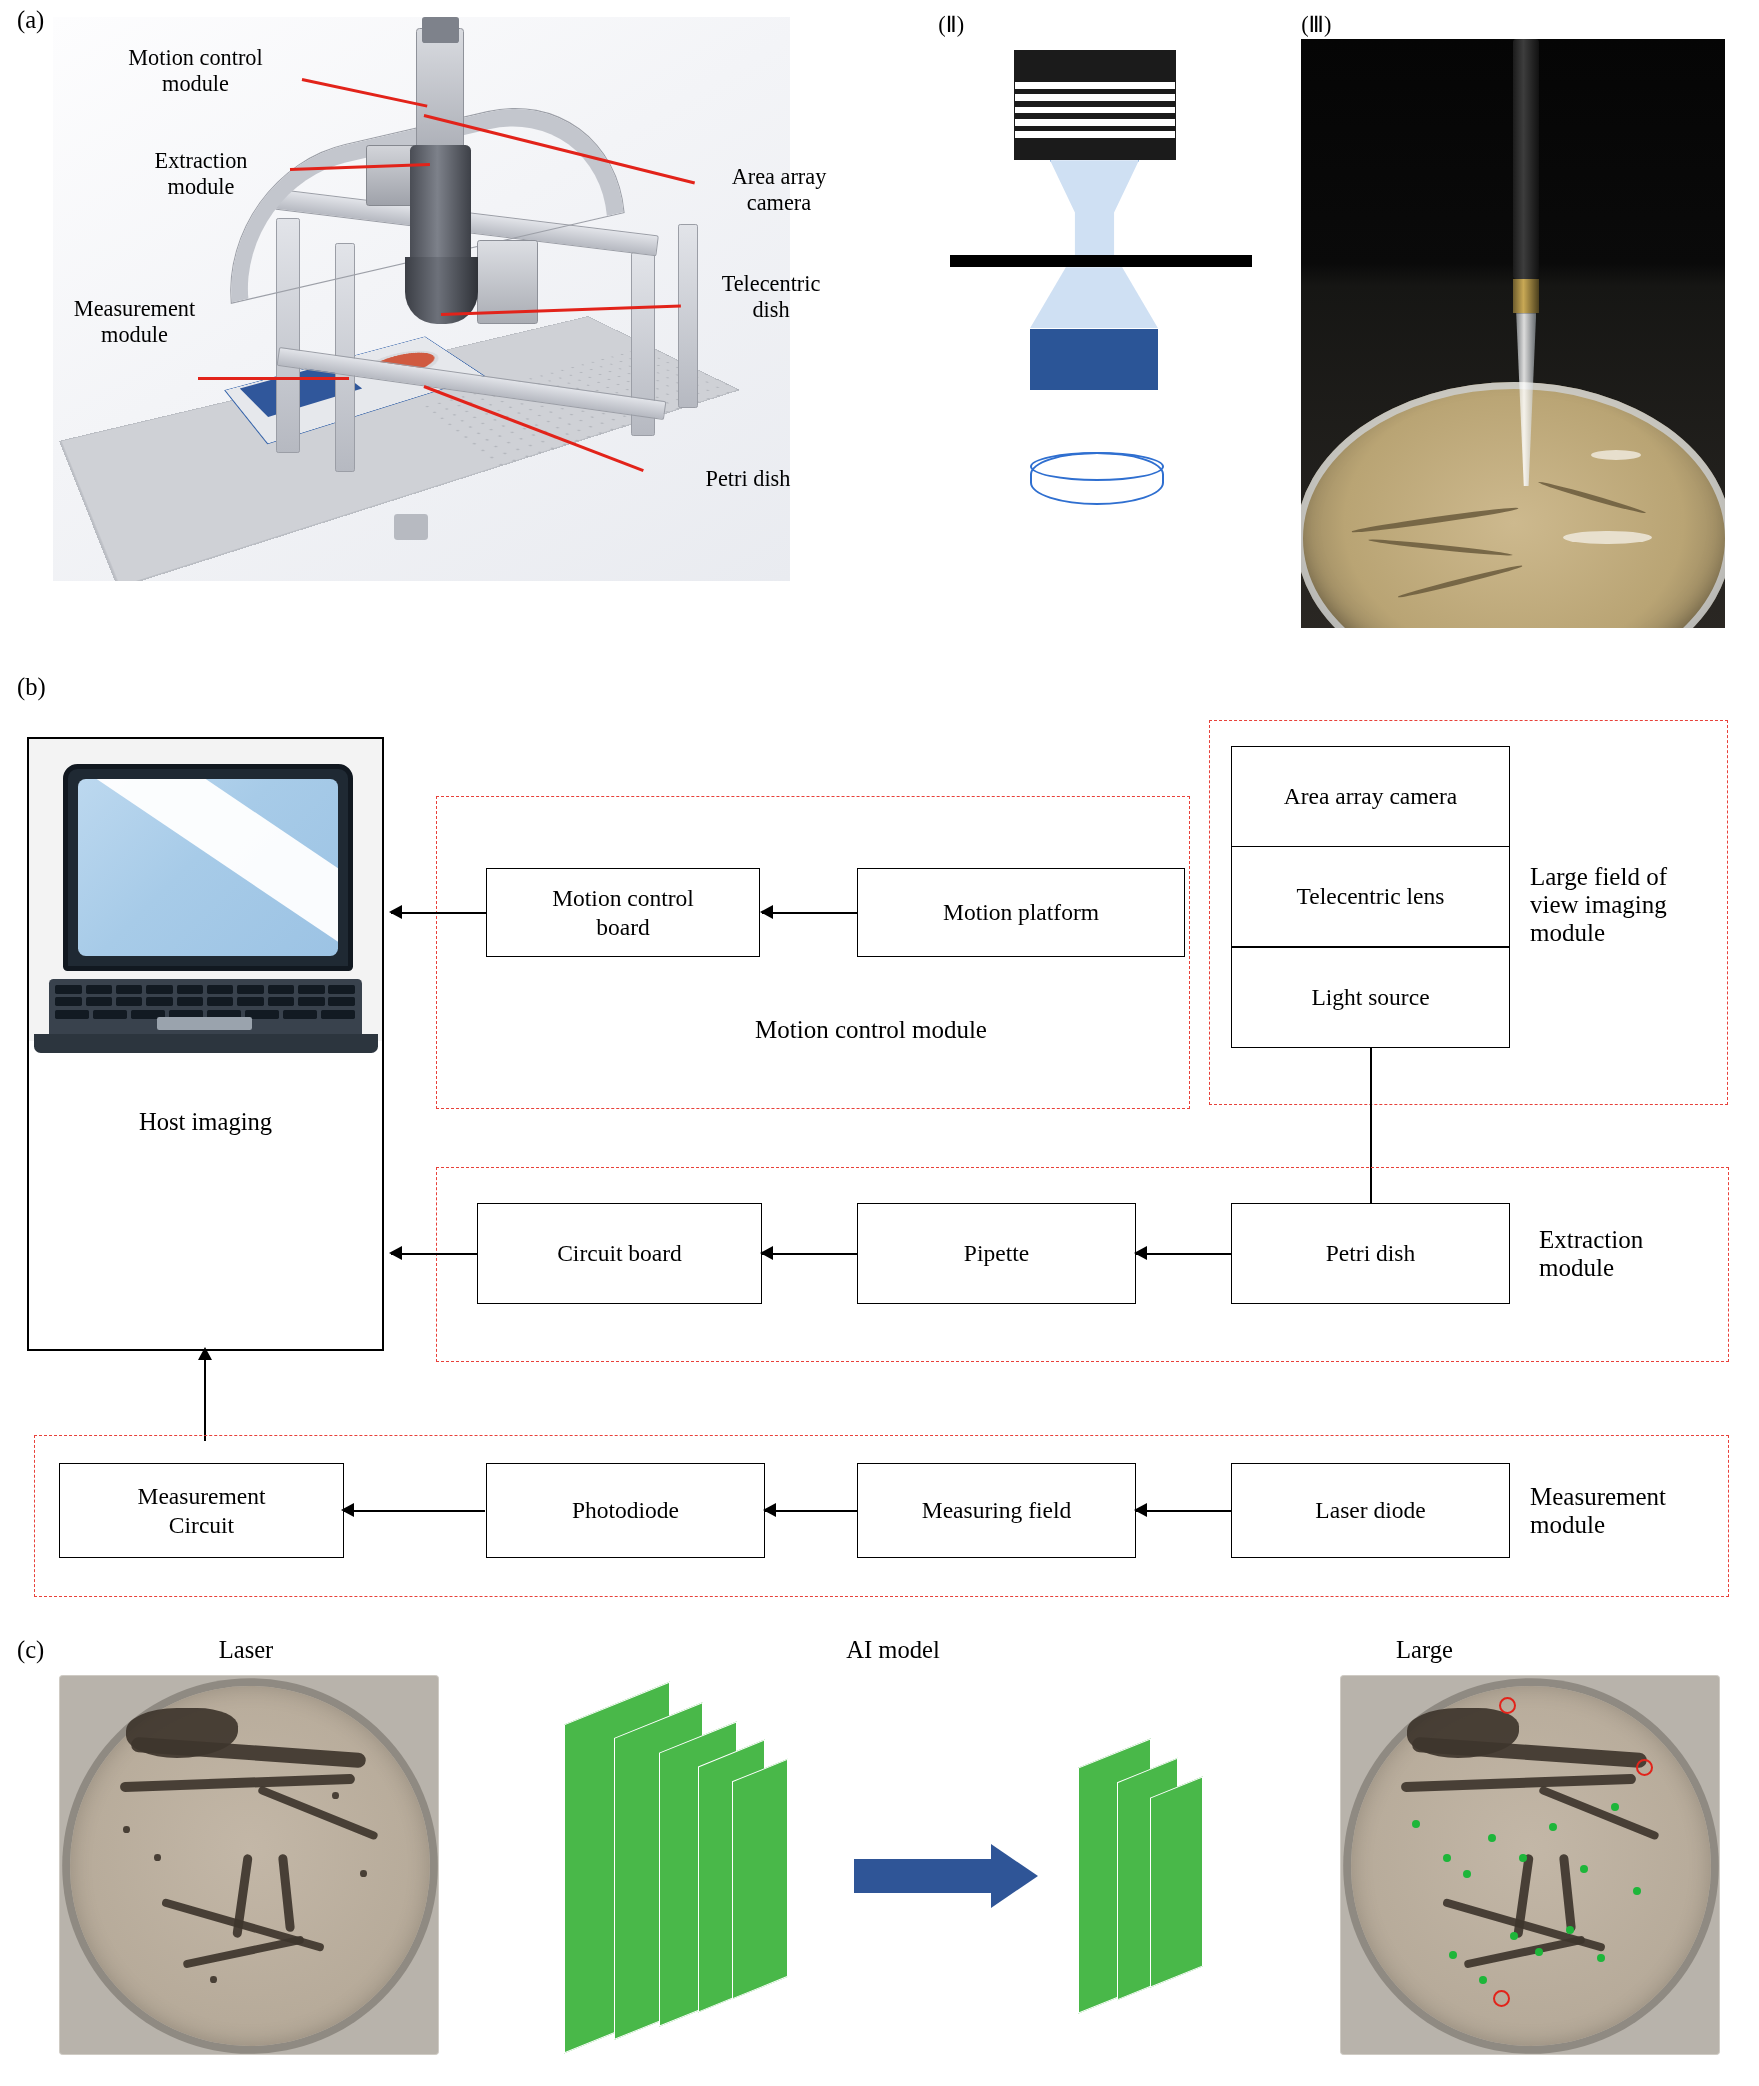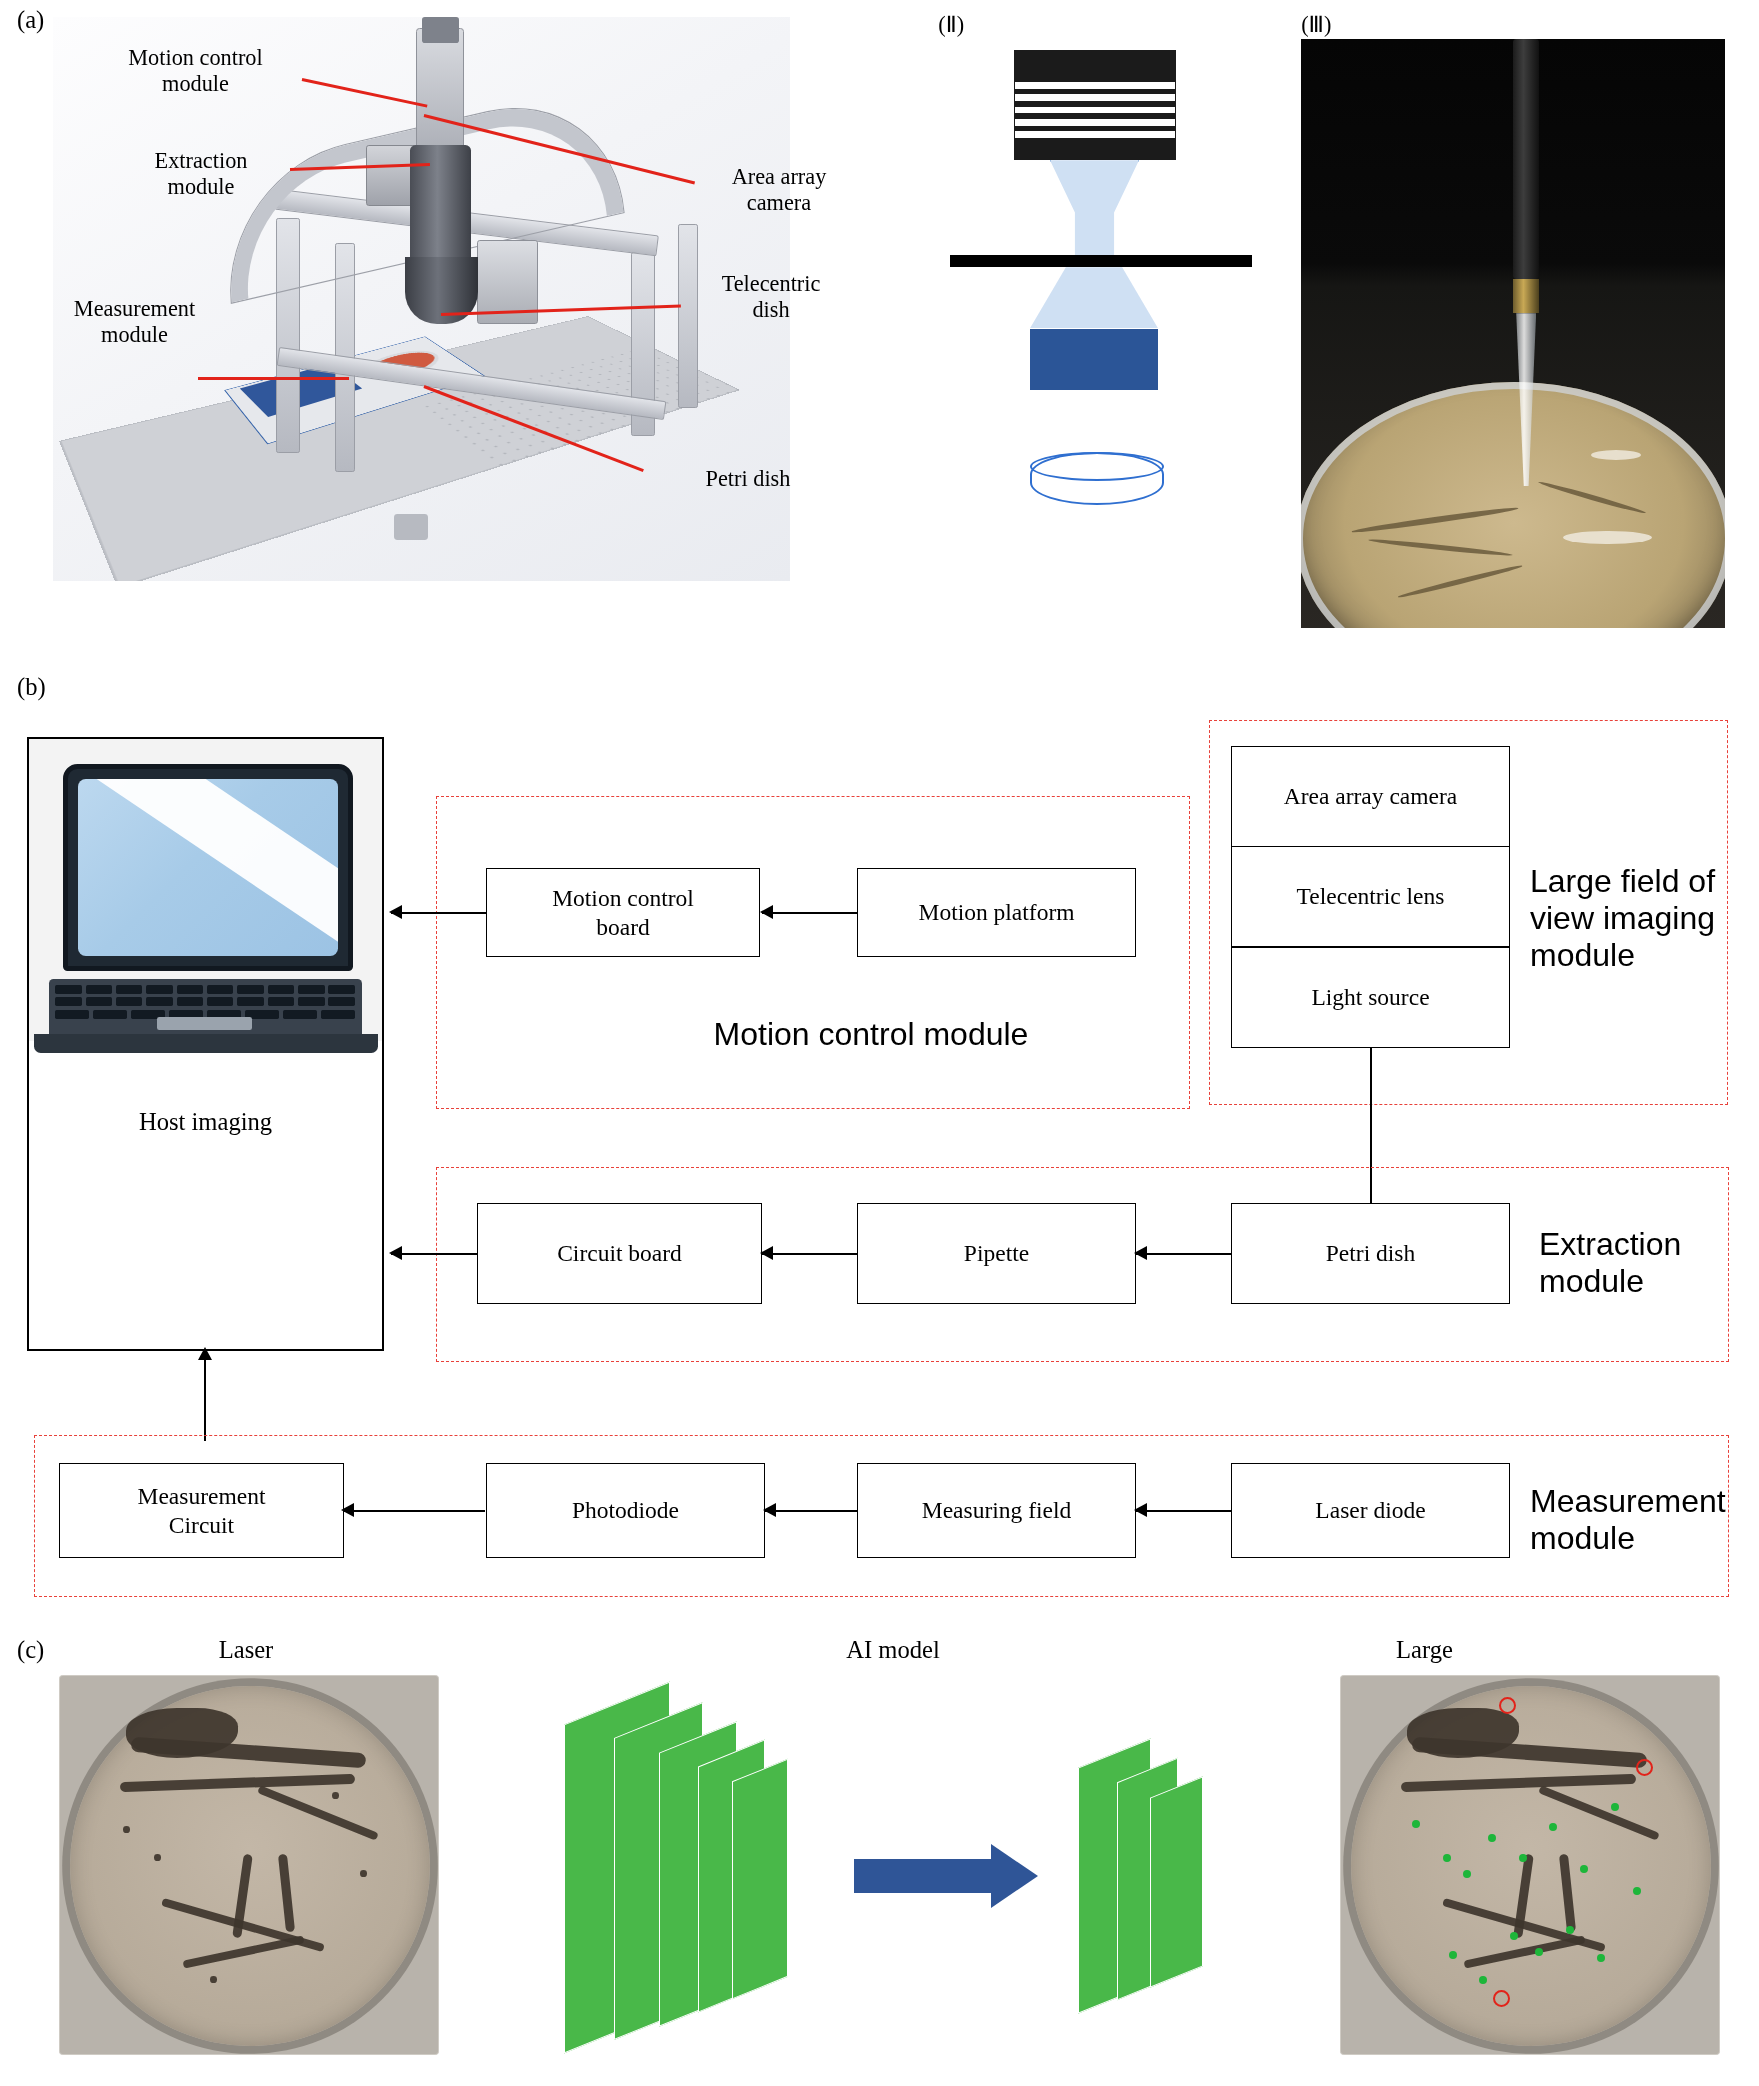--- a/index.html
+++ b/index.html
@@ -205,21 +205,21 @@
   }
   .key-row { display:flex; gap:3.9px; margin-bottom:3.9px; }
   .key { flex:1; height:9px; background:#121a22; border-radius:1.7px; }
   .lap-base {
     position:absolute; left:4.5px; top:295px; width:344px; height:19px;
     background:#2c353e; border-radius:0 0 6.7px 6.7px;
   }
   .lap-pad { position:absolute; left:128px; top:278px; width:95px; height:13.4px; background:#9aa3ad; border-radius:2.2px; }
 
   .b-label {
-    position:absolute; font-size:32px; text-align:center; font-family:Liberation Sans, sans-serif;
+    position:absolute; font-size:25px; text-align:center; font-family:Liberation Serif, serif;
   }
   .box {
     position:absolute; border:1.7px solid #000; background:#fff;
     display:flex; align-items:center; justify-content:center; text-align:center;
     font-size:23.5px; line-height:1.2; font-family:"Liberation Serif", serif; padding:2.2px 4.5px;
   }
   .dashed {
     position:absolute; border:1.7px dashed #e8413a;
   }
   .arrow { position:absolute; background:#000; height:2.2px; }
@@ -404,21 +404,21 @@
     </div>
     <div class="lap-pad"></div>
     <div class="lap-base"></div>
   </div>
   <div style="position:absolute; left:0; top:369px; width:100%; text-align:center; font-size:24.6px;">Host imaging</div>
 </div>
 
 <div class="dashed" style="left:436px; top:796px; width:754px; height:313px;"></div>
 <div class="box" style="left:486px; top:868px; width:274px; height:89px; white-space:pre-line;">Motion control
 board</div>
-<div class="box" style="left:857px; top:868px; width:279px; height:89px;">Motion platform</div>
+<div class="box" style="left:857px; top:868px; width:328px; height:89px;">Motion platform</div>
 <div class="b-label" style="left:578px; top:1016px; width:586px;">Motion control module</div>
 
 <div class="arrow" style="left:762px; top:912px; width:95px;"></div>
 <div class="arrow-head ah-left" style="left:760px; top:905px;"></div>
 <div class="arrow" style="left:391px; top:912px; width:95px;"></div>
 <div class="arrow-head ah-left" style="left:389px; top:905px;"></div>
 
 <div class="dashed" style="left:1209px; top:720px; width:519px; height:385px;"></div>
 <div class="box" style="left:1231px; top:746px; width:279px; height:101px;">Area array camera</div>
 <div class="box" style="left:1231px; top:846px; width:279px; height:101px;">Telecentric lens</div>

